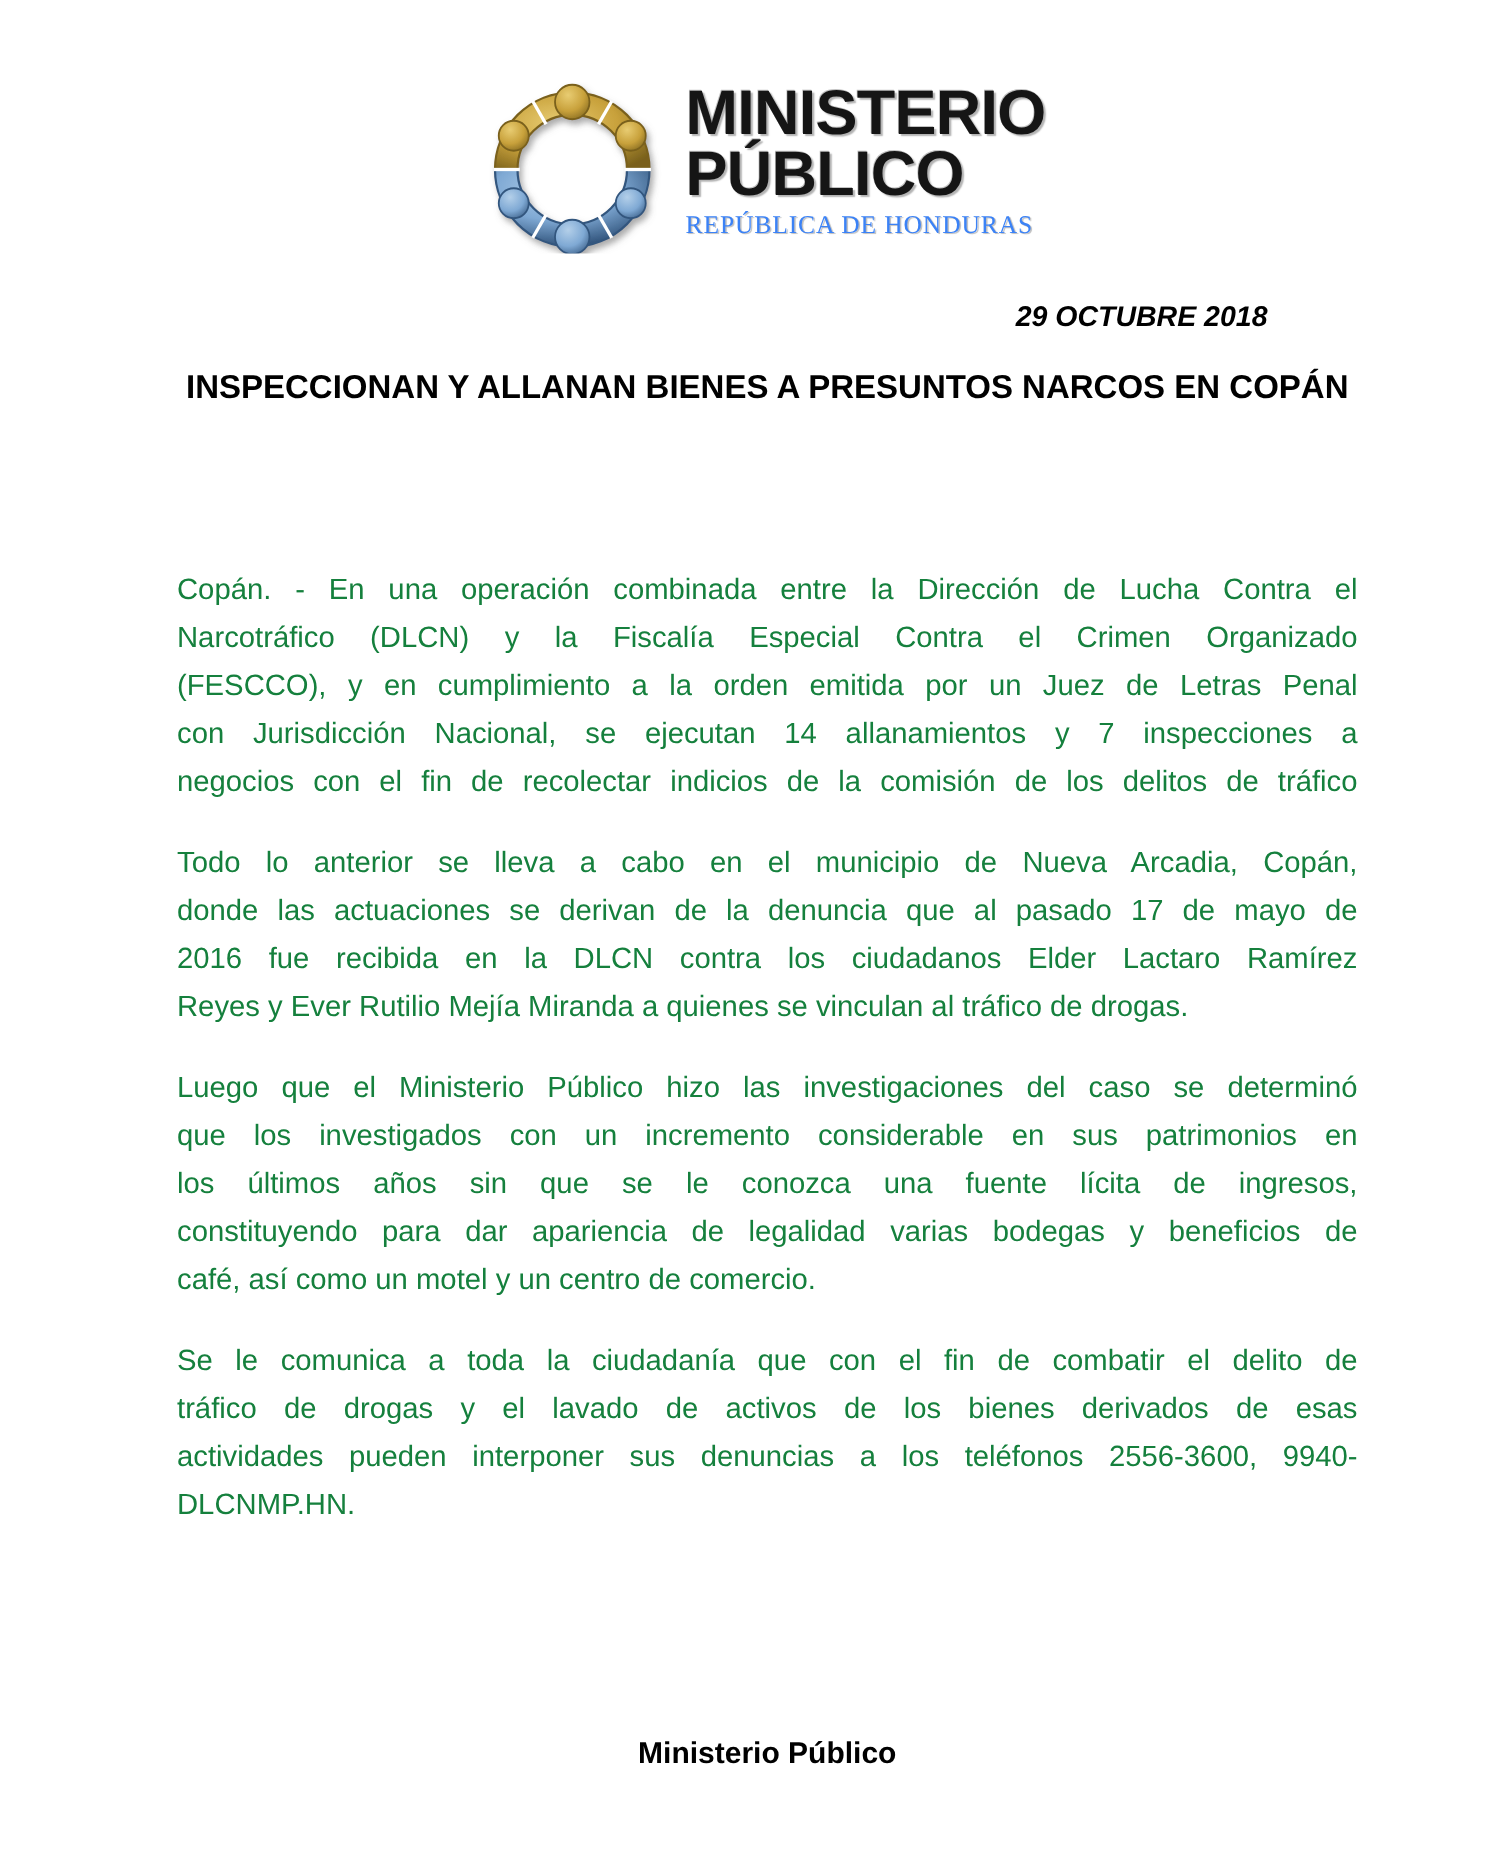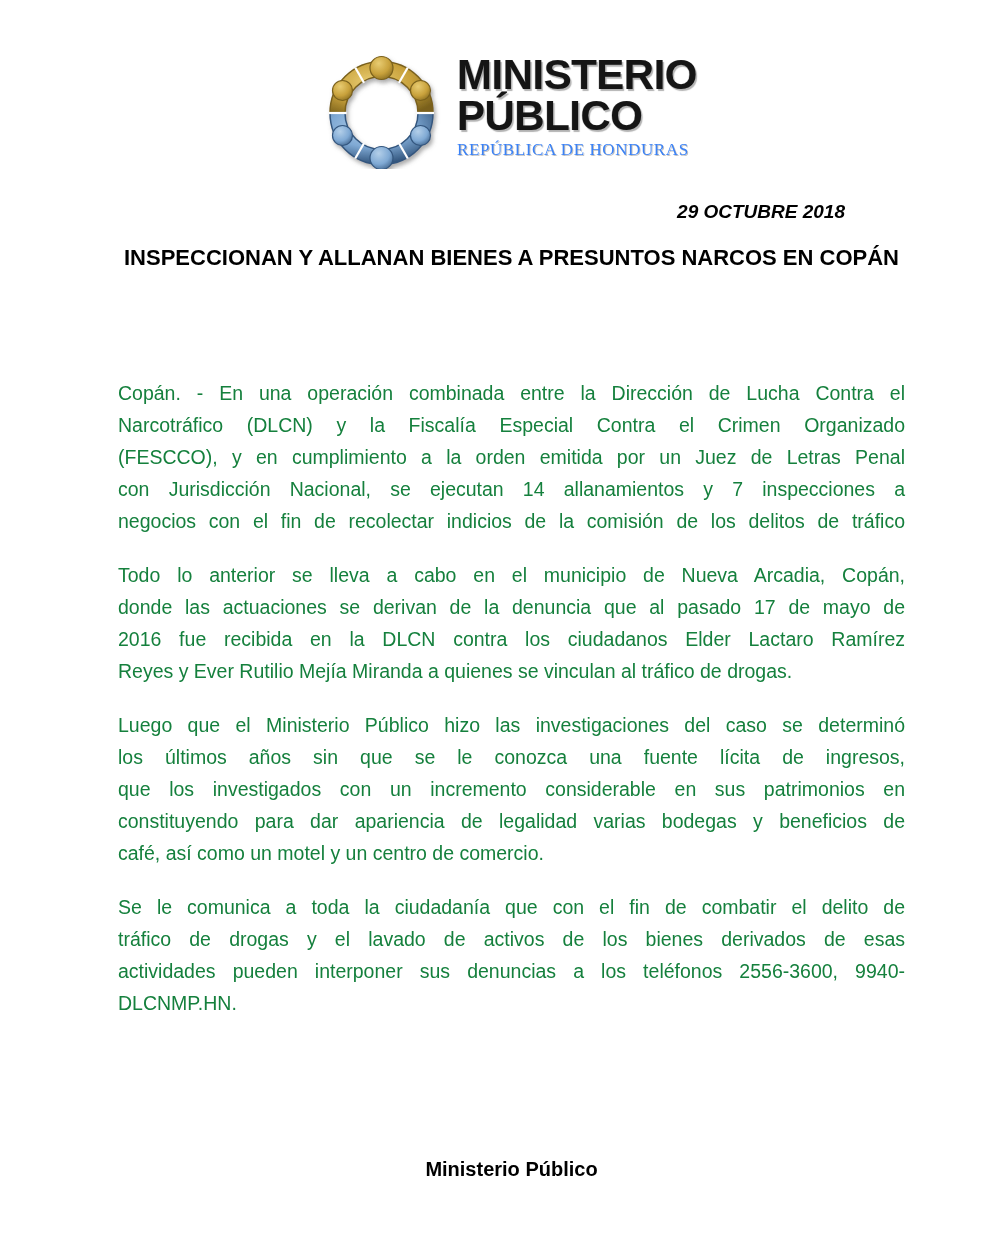--- a/index.html
+++ b/index.html
@@ -122,22 +122,22 @@
         <div class="bline">negocios con el fin de recolectar indicios de la comisión de los delitos de tráfico</div>
       </div>
     <div class="para">
         <div class="bline">Todo lo anterior se lleva a cabo en el municipio de Nueva Arcadia, Copán,</div>
         <div class="bline">donde las actuaciones se derivan de la denuncia que al pasado 17 de mayo de</div>
         <div class="bline">2016 fue recibida en la DLCN contra los ciudadanos Elder Lactaro Ramírez</div>
         <div class="bline last">Reyes y Ever Rutilio Mejía Miranda a quienes se vinculan al tráfico de drogas.</div>
       </div>
     <div class="para">
         <div class="bline">Luego que el Ministerio Público hizo las investigaciones del caso se determinó</div>
+        <div class="bline">que los investigados con un incremento considerable en sus patrimonios en</div>
         <div class="bline">los últimos años sin que se le conozca una fuente lícita de ingresos,</div>
-        <div class="bline">que los investigados con un incremento considerable en sus patrimonios en</div>
         <div class="bline">constituyendo para dar apariencia de legalidad varias bodegas y beneficios de</div>
         <div class="bline last">café, así como un motel y un centro de comercio.</div>
       </div>
     <div class="para">
         <div class="bline">Se le comunica a toda la ciudadanía que con el fin de combatir el delito de</div>
         <div class="bline">tráfico de drogas y el lavado de activos de los bienes derivados de esas</div>
         <div class="bline">actividades pueden interponer sus denuncias a los teléfonos 2556-3600, 9940-</div>
         <div class="bline last">DLCNMP.HN.</div>
       </div>
   </div>

